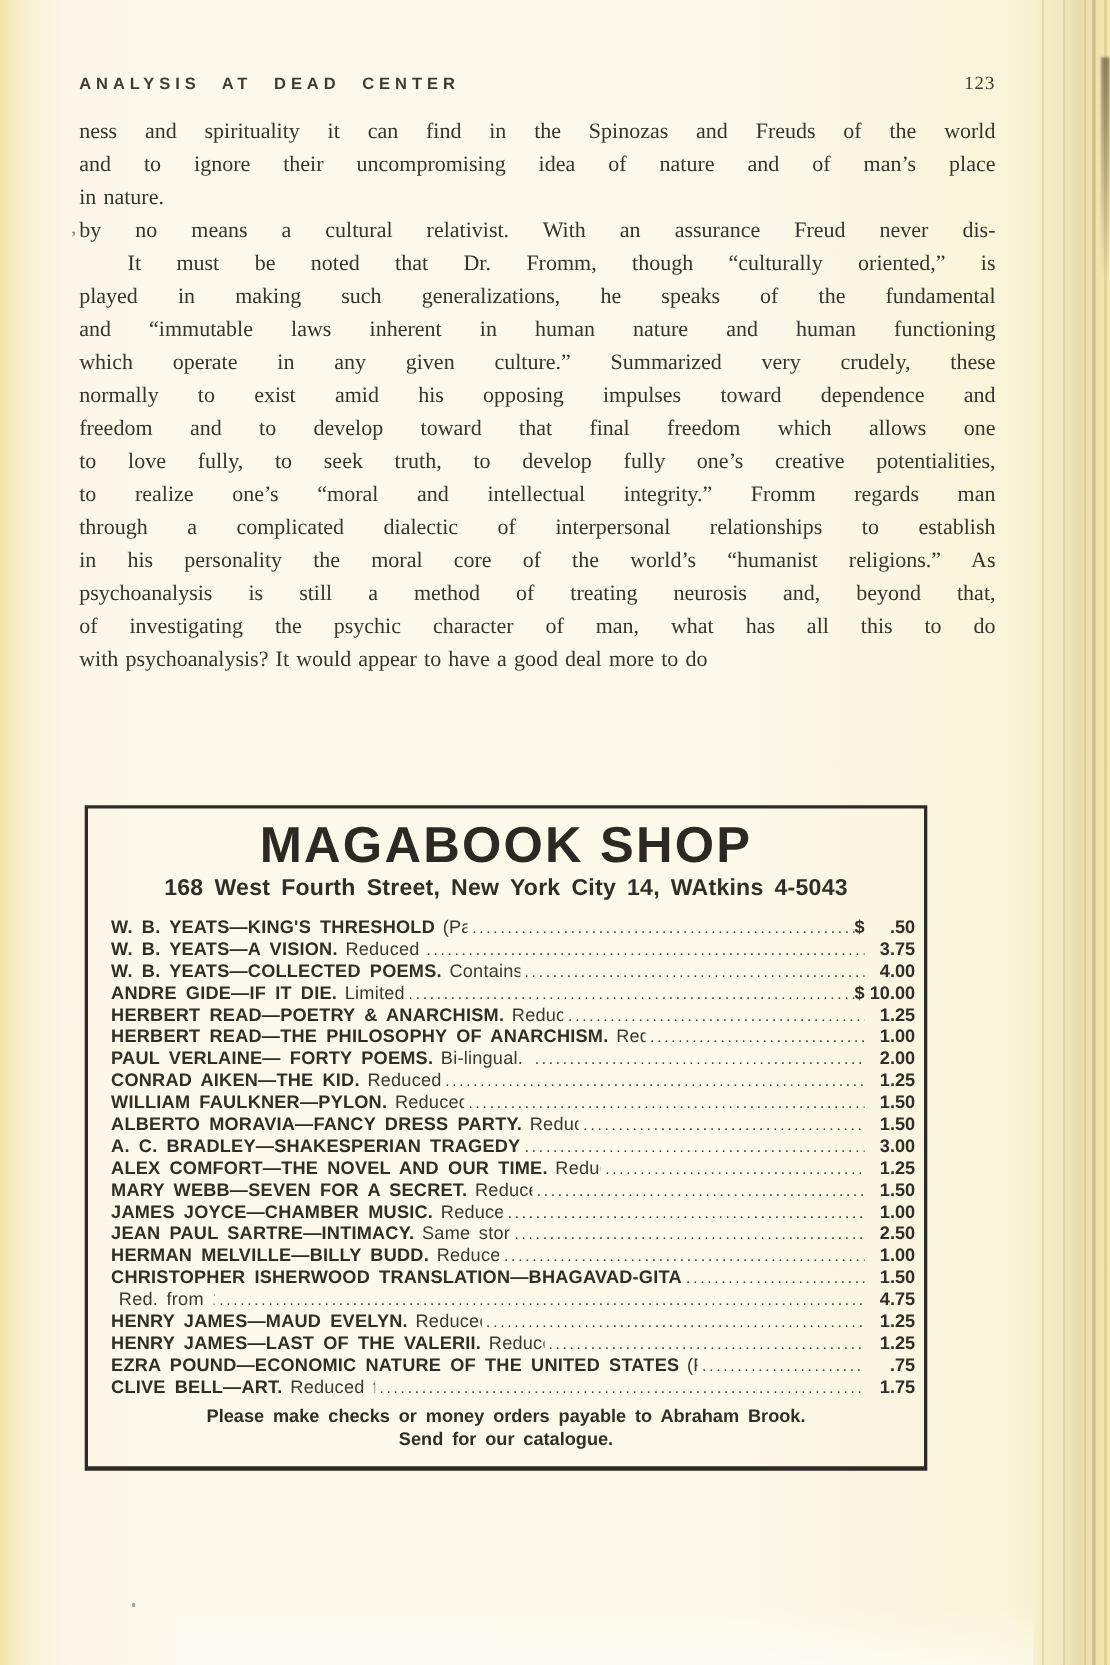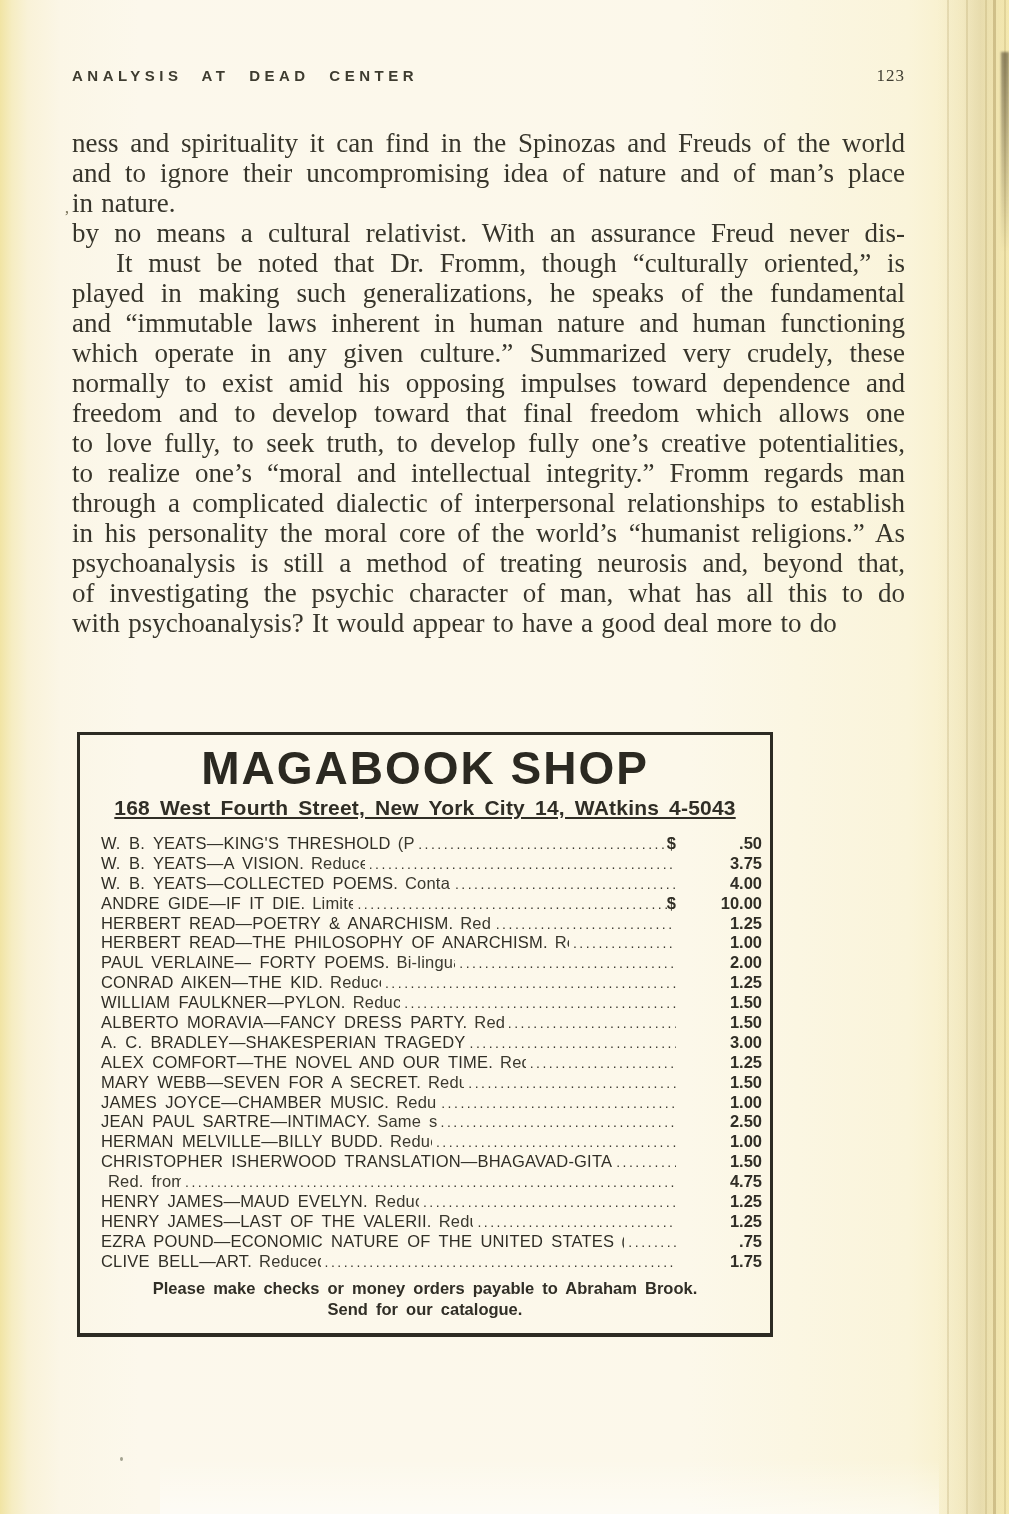--- a/index.html
+++ b/index.html
@@ -25,62 +25,62 @@
   .bottom-light{position:absolute;bottom:0;left:160px;right:70px;height:55px;background:linear-gradient(0deg,rgba(255,255,255,.5),rgba(255,255,255,0));pointer-events:none;}
 
   .running-head{
     position:absolute;left:72px;top:66px;width:833px;
     display:flex;justify-content:space-between;align-items:baseline;
     font-family:"Liberation Sans",sans-serif;
   }
   .running-title{font-size:15px;font-weight:700;letter-spacing:4.5px;word-spacing:11px;color:#3e3c30;}
   .folio{font-family:"Liberation Serif",serif;font-size:17px;font-weight:400;color:#3e3c30;letter-spacing:1px;}
 
-  .body-text{position:absolute;left:72px;top:128px;width:833px;font-size:27px;}
+  .body-text{position:absolute;left:72px;top:104px;width:833px;font-size:20px;}
   .body-text .line{
     line-height:30px;height:30px;
     text-align:justify;text-align-last:justify;
     word-spacing:1.5px;
   }
   .body-text .line.last{text-align-last:left;}
   .body-text .line.indent{text-indent:44px;}
 
   .stray-quote{position:absolute;left:64px;top:207px;font-size:17px;color:#7a745c;}
   .speck{position:absolute;left:120px;top:1457px;width:3px;height:4px;background:rgba(90,92,70,.55);border-radius:50%;}
 
   .ad-box{
-    position:absolute;left:77px;top:732px;width:696px;height:605px;
+    position:absolute;left:77px;top:732px;width:766px;height:605px;
     box-sizing:border-box;
     border:3px solid #2d2b23;border-bottom-width:4px;
     font-family:"Liberation Sans",sans-serif;color:#302e26;
   }
   .shop-name{
     margin-top:9px;text-align:center;
     font-size:46px;line-height:49px;font-weight:700;letter-spacing:2px;
     color:#2b2921;
   }
   .shop-address{
     margin-top:2px;text-align:center;
-    font-size:21px;line-height:26px;font-weight:700;letter-spacing:.2px;word-spacing:4px;text-decoration:underline;
+    font-size:21px;line-height:26px;font-weight:700;letter-spacing:.2px;word-spacing:4px;
   }
   .book-list{margin-top:13px;padding:0 8px 0 21px;}
   .book-list .row{
     display:flex;align-items:baseline;
     height:19.9px;font-size:16.5px;line-height:19.9px;
     white-space:nowrap;
   }
-  .book-list .t{flex:0 0 auto;font-weight:400;letter-spacing:.2px;word-spacing:3.5px;}
+  .book-list .t{flex:0 0 auto;font-weight:700;letter-spacing:.2px;word-spacing:3.5px;}
   .book-list .n{flex:0 1 auto;font-weight:400;margin-left:7px;letter-spacing:.2px;word-spacing:3px;color:#3b392f;overflow:hidden;}
   .book-list .dots{flex:1 1 auto;min-width:4px;overflow:hidden;margin-left:4px;}
   .book-list .dots::before{
     content:"......................................................................................................................................";
     font-size:14px;letter-spacing:2.5px;font-weight:400;color:#3b392f;
   }
   .book-list .cur{flex:0 0 auto;font-weight:700;}
-  .book-list .price{flex:0 0 auto;width:46px;text-align:right;font-weight:700;padding-left:40px;}
+  .book-list .price{flex:0 0 auto;width:46px;text-align:right;font-weight:700;}
   .ad-footer{margin-top:6px;text-align:center;font-size:16.5px;line-height:21px;font-weight:700;word-spacing:3.5px;}
 </style>
 </head>
 <body>
 
 <div class="page">
 
   <div class="running-head">
     <span class="running-title">ANALYSIS AT DEAD CENTER</span>
     <span class="folio">123</span>

